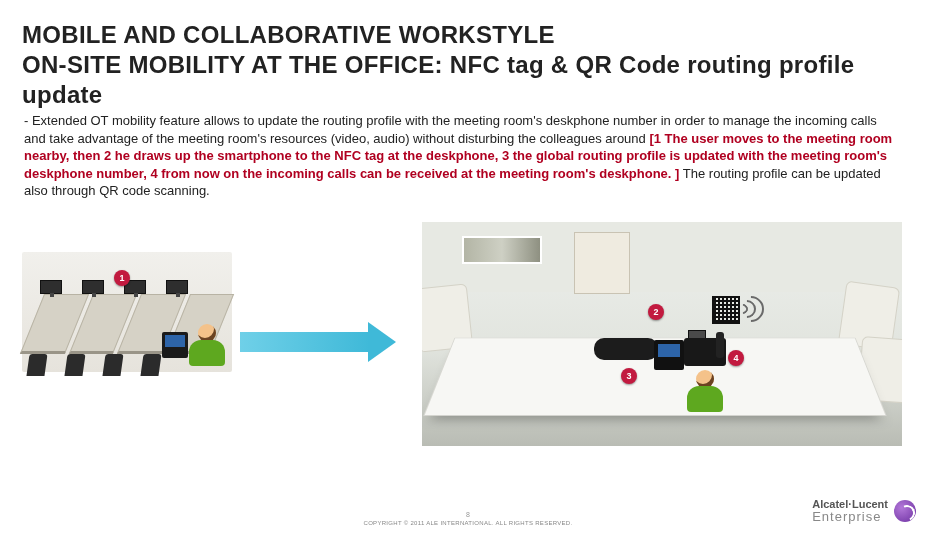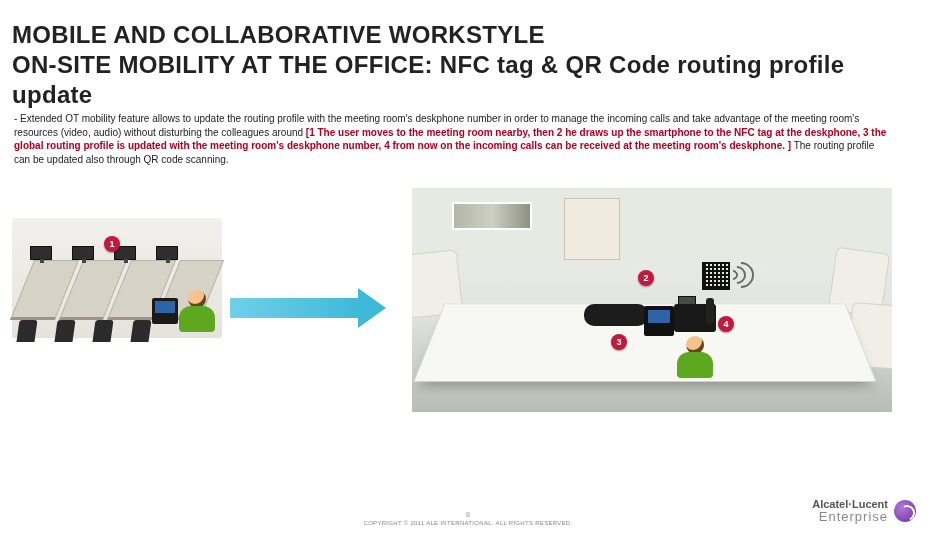--- a/index.html
+++ b/index.html
@@ -1,31 +1,31 @@
 <!DOCTYPE html>
 <html><head>
 <meta charset="utf-8">
 <style>
   * { box-sizing: border-box; margin: 0; padding: 0; }
   body {
     width: 936px; height: 540px;
     font-family: "Segoe UI", Tahoma, Arial, sans-serif;
     background: #fff; color: #222; position: relative; overflow: hidden;
   }
-  .slide { padding: 20px 24px 0 12px; }
+  .slide { padding: 20px 24px 0 22px; }
   .title {
     font-size: 24px; font-weight: 600; line-height: 1.25;
     margin-bottom: 2px; letter-spacing: 0.3px;
   }
   .subhead {
     font-size: 11px; font-weight: 700; margin-top: 6px; margin-bottom: 4px;
     padding-left: 2px;
   }
   .body-text {
-    font-size: 10px; line-height: 1.35; padding-left: 2px; max-width: 880px;
+    font-size: 13px; line-height: 1.35; padding-left: 2px; max-width: 880px;
   }
   .body-text .hl { color: #b00020; font-weight: 600; }
 
   .diagram {
     position: relative; width: 880px; height: 230px; margin-top: 22px;
   }
   
   .office-left {
     position: absolute; left: 0; top: 30px; width: 210px; height: 120px;
     background: linear-gradient(180deg,#f1f0ec 0%,#e6e3dc 100%);
@@ -172,21 +172,21 @@
 
   .footer{
     position:absolute; left:0; bottom:14px; width:100%; text-align:center;
     font-size:6px; color:#888; letter-spacing:0.3px;
   }
   .footer .pg{ display:block; font-size:7px; color:#999; margin-bottom:2px;}
 
   .logo{
     position:absolute; right:20px; bottom:16px; display:flex; align-items:center; gap:6px;
   }
-  .logo-text{ font-size:11px; color:#555; line-height:1.05; text-align:right;margin-left:36px;}
+  .logo-text{ font-size:11px; color:#555; line-height:1.05; text-align:left;margin-left:36px;}
   .logo-text .top{ font-weight:600;}
   .logo-text .bot{ font-size:13px; letter-spacing:1px; color:#888;}
   .logo-mark{
     width:22px;height:22px;border-radius:50%;
     background:radial-gradient(circle at 35% 35%,#b277d8,#6b2fa0);
     position:relative;
   }
   .logo-mark::after{
     content:'';position:absolute;left:5px;top:5px;width:12px;height:12px;
     border:2px solid #fff;border-left-color:transparent;border-bottom-color:transparent;

